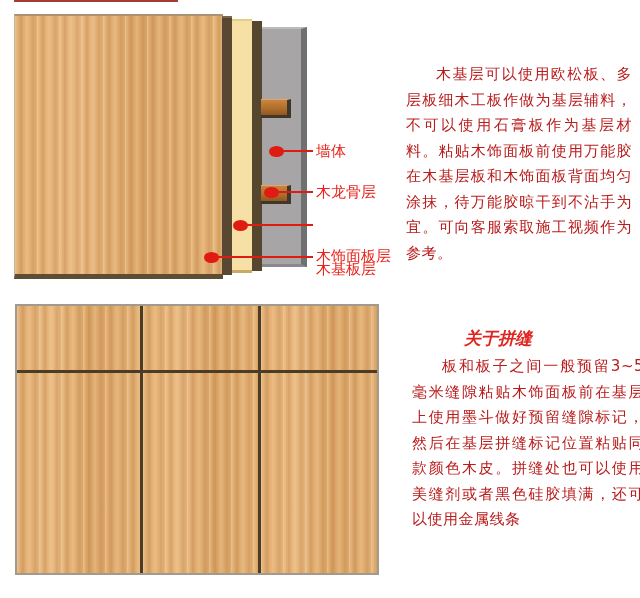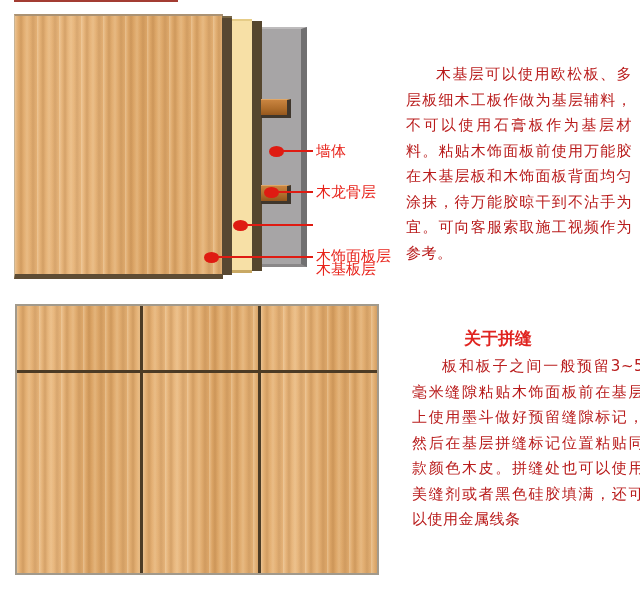--- a/index.html
+++ b/index.html
@@ -43,21 +43,21 @@
   .line-3{left:246px;top:224px;width:67px;} .line-4{left:217px;top:256px;width:96px;}
   .layer-label{
     position:absolute;left:316px;color:#e8241c;font-weight:normal;font-size:15px;line-height:17px;white-space:nowrap;
   }
   .label-1{top:143px;} .label-2{top:184px;} .label-3{top:217px;margin-top:44px;} .label-4{top:248px;}
   
   .note-title{
     position:absolute;left:380px;width:236px;text-align:center;
     color:#e02420;font-weight:bold;font-size:17px;
   }
-  .title-1{top:36px;} .title-2{top:327px;}
+  .title-1{top:36px;} .title-2{top:327px;font-style:italic;}
   .note-body{
     position:absolute;color:#b91c1c;font-size:15px;line-height:25.5px;
     text-indent:2em;text-align:justify;letter-spacing:0.5px;
   }
   .body-1{left:406px;top:62px;width:226px;}
   .body-2{left:412px;top:354px;width:232px;}
   
   .seam-panel{
     position:absolute;left:15px;top:304px;width:364px;height:271px;box-sizing:border-box;
     border:2px solid #a29a8c;background:#4c3b25;

